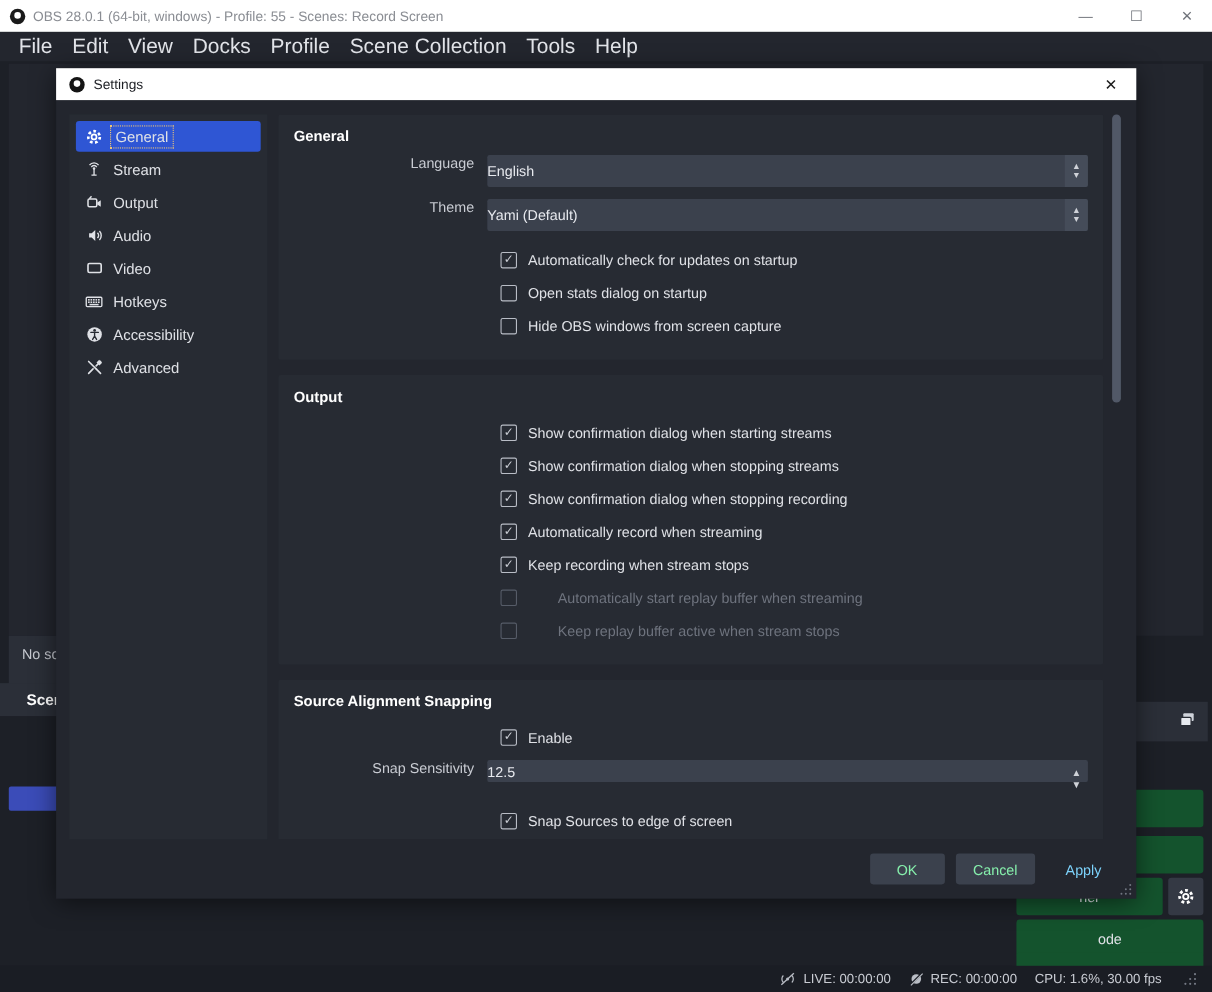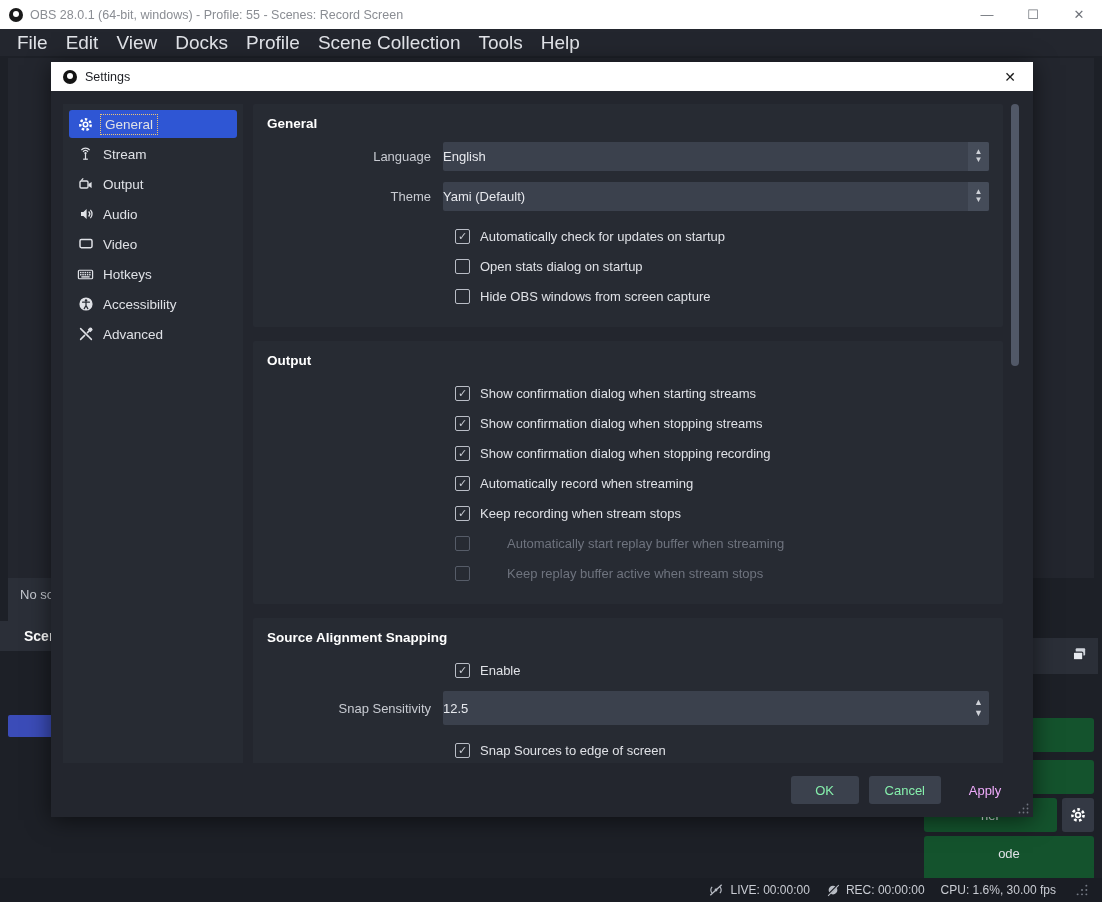--- a/index.html
+++ b/index.html
@@ -181,38 +181,38 @@
     display: flex; flex-direction: column; gap: 14px;
   }
   .group {
     background: #272b33; border-radius: 2px; padding: 12px 14px 16px 8px;
     flex: none;
   }
   .group-title {
     font-weight: bold; font-size: 13.5px; color: #ffffff;
     margin: 0 0 10px 6px;
   }
-  .frow { display: flex; align-items: center; min-height: 30px; margin-bottom: 10px; }
+  .frow { display: flex; min-height: 30px; margin-bottom: 10px; }
   .flabel {
     width: 182px; flex: none; text-align: right; padding-right: 12px;
     font-size: 13px; color: #c8cbd2;
   }
   .combo {
     flex: 1; height: 29px; background: #3b414d; border-radius: 2px;
     display: flex; align-items: center; position: relative;
   }
   .combo-val { padding-left: 0; font-size: 13px; color: #e7e9ee; }
   .combo-arrow {
     position: absolute; right: 0; top: 0; width: 21px; height: 29px;
     background: #454c59; border-radius: 0 2px 2px 0;
     display: flex; flex-direction: column; align-items: center; justify-content: center;
     color: #cfd2d8; font-size: 8px; line-height: 8px;
   }
   .spin {
-    flex: 1; height: 34px; background: #3b414d; border-radius: 2px;
+    flex: 1; height: 20px; background: #3b414d; border-radius: 2px;
     display: flex; align-items: center; position: relative;
   }
   .spin-arrow {
     position: absolute; right: 6px; top: 0; height: 34px;
     display: flex; flex-direction: column; align-items: center; justify-content: center;
     color: #cfd2d8; font-size: 9px; line-height: 11px;
   }
   .cbrow {
     display: flex; align-items: center; gap: 10px;
     padding-left: 194px; min-height: 30px;
@@ -241,21 +241,21 @@
     height: 54px; flex: none;
     display: flex; align-items: center; justify-content: flex-end;
     gap: 10px; padding-right: 14px;
   }
   .btn {
     min-width: 68px; height: 28px; padding: 0 16px;
     border-radius: 3px; background: #3b414d; color: #86efac;
     display: flex; align-items: center; justify-content: center;
     font-size: 13px;
   }
-  .btn.disabled { background: transparent; color: #f0abfc; }
+  .btn.disabled { background: transparent; color: #7dd3fc; }
   .dlg-grip { position: absolute; right: 4px; bottom: 3px; width: 11px; height: 11px; opacity: .65; }
 </style>
 </head>
 <body>
 
 <div id="app">
 
   <div class="titlebar">
     <div class="tb-logo"></div>
     <div class="tb-title">OBS 28.0.1 (64-bit, windows) - Profile: 55 - Scenes: Record Screen</div>

